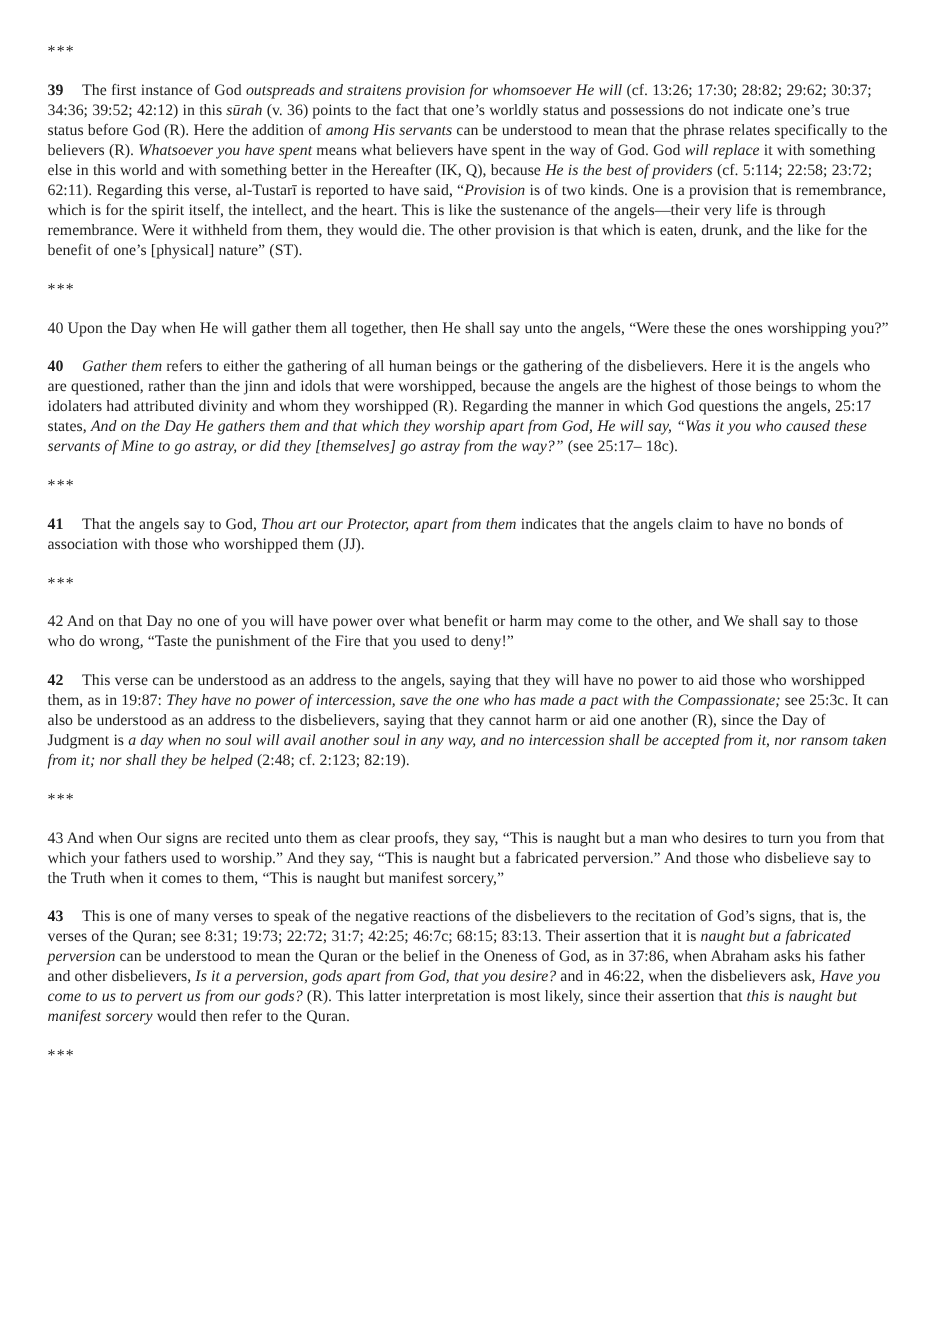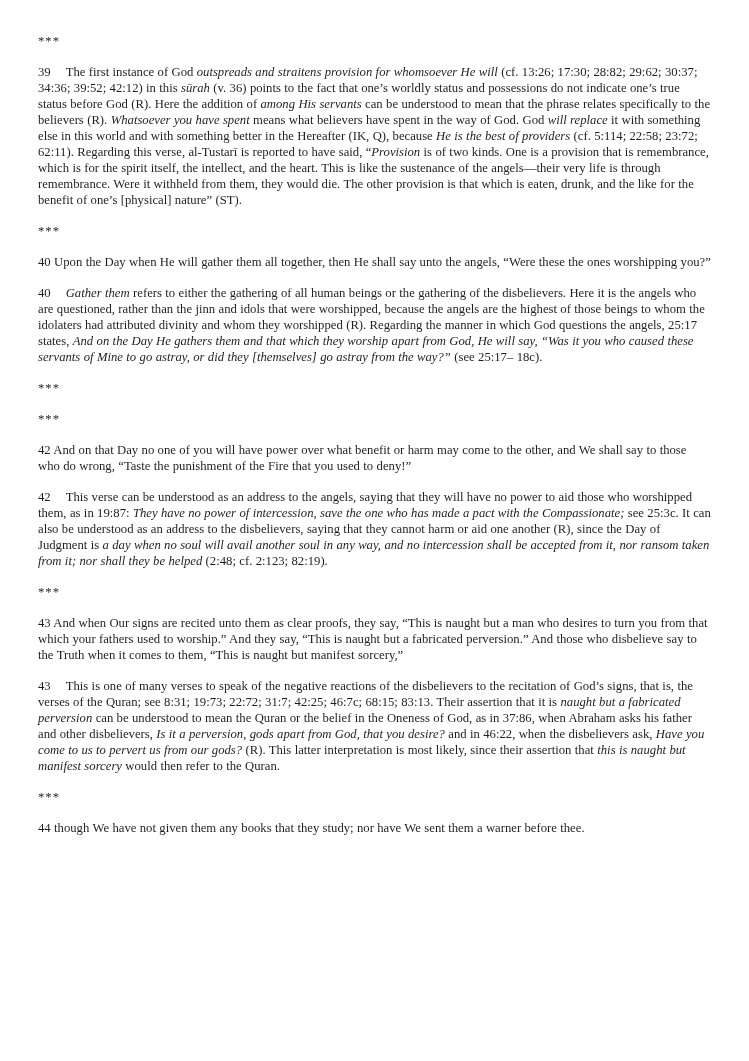--- a/index.html
+++ b/index.html
@@ -23,38 +23,39 @@
     font-size: 12.7px;
     line-height: 16px;
     text-align: left;
     word-spacing: 0.2px;
   }
   .page p.sep {
     letter-spacing: 1px;
   }
   .cnum {
     padding-right: 15px;
+    font-weight: bold;
   }
   em {
     font-style: italic;
   }
 </style>
 </head>
 <body>
 
 <main class="page">
   <div id="content">
       <p class="sep">***</p>
       <p class="commentary"><span class="cnum">39</span><span>The first instance of God </span><em>outspreads and straitens provision for whomsoever He will</em><span> (cf. 13:26; 17:30; 28:82; 29:62; 30:37; 34:36; 39:52; 42:12) in this </span><em>sūrah</em><span> (v. 36) points to the fact that one’s worldly status and possessions do not indicate one’s true status before God (R). Here the addition of </span><em>among His servants</em><span> can be understood to mean that the phrase relates specifically to the believers (R). </span><em>Whatsoever you have spent</em><span> means what believers have spent in the way of God. God </span><em>will replace</em><span> it with something else in this world and with something better in the Hereafter (IK, Q), because </span><em>He is the best of providers</em><span> (cf. 5:114; 22:58; 23:72; 62:11). Regarding this verse, al-Tustarī is reported to have said, “</span><em>Provision</em><span> is of two kinds. One is a provision that is remembrance, which is for the spirit itself, the intellect, and the heart. This is like the sustenance of the angels—their very life is through remembrance. Were it withheld from them, they would die. The other provision is that which is eaten, drunk, and the like for the benefit of one’s [physical] nature” (ST).</span></p>
       <p class="sep">***</p>
       <p class="verse"><span>40 Upon the Day when He will gather them all together, then He shall say unto the angels, “Were these the ones worshipping you?”</span></p>
       <p class="commentary"><span class="cnum">40</span><em>Gather them</em><span> refers to either the gathering of all human beings or the gathering of the disbelievers. Here it is the angels who are questioned, rather than the jinn and idols that were worshipped, because the angels are the highest of those beings to whom the idolaters had attributed divinity and whom they worshipped (R). Regarding the manner in which God questions the angels, 25:17 states, </span><em>And on the Day He gathers them and that which they worship apart from God, He will say, “Was it you who caused these servants of Mine to go astray, or did they [themselves] go astray from the way?”</em><span> (see 25:17– 18c).</span></p>
       <p class="sep">***</p>
+      <p class="commentary"><span class="cnum">41</span><span>That the angels say to God, </span><em>Thou art our Protector, apart from them</em><span> indicates that the angels claim to have no bonds of association with those who worshipped them (JJ).</span></p>
       <p class="sep">***</p>
       <p class="verse"><span>42 And on that Day no one of you will have power over what benefit or harm may come to the other, and We shall say to those who do wrong, “Taste the punishment of the Fire that you used to deny!”</span></p>
       <p class="commentary"><span class="cnum">42</span><span>This verse can be understood as an address to the angels, saying that they will have no power to aid those who worshipped them, as in 19:87: </span><em>They have no power of intercession, save the one who has made a pact with the Compassionate;</em><span> see 25:3c. It can also be understood as an address to the disbelievers, saying that they cannot harm or aid one another (R), since the Day of Judgment is </span><em>a day when no soul will avail another soul in any way, and no intercession shall be accepted from it, nor ransom taken from it; nor shall they be helped</em><span> (2:48; cf. 2:123; 82:19).</span></p>
       <p class="sep">***</p>
       <p class="verse"><span>43 And when Our signs are recited unto them as clear proofs, they say, “This is naught but a man who desires to turn you from that which your fathers used to worship.” And they say, “This is naught but a fabricated perversion.” And those who disbelieve say to the Truth when it comes to them, “This is naught but manifest sorcery,”</span></p>
       <p class="commentary"><span class="cnum">43</span><span>This is one of many verses to speak of the negative reactions of the disbelievers to the recitation of God’s signs, that is, the verses of the Quran; see 8:31; 19:73; 22:72; 31:7; 42:25; 46:7c; 68:15; 83:13. Their assertion that it is </span><em>naught but a fabricated perversion</em><span> can be understood to mean the Quran or the belief in the Oneness of God, as in 37:86, when Abraham asks his father and other disbelievers, </span><em>Is it a perversion, gods apart from God, that you desire?</em><span> and in 46:22, when the disbelievers ask, </span><em>Have you come to us to pervert us from our gods?</em><span> (R). This latter interpretation is most likely, since their assertion that </span><em>this is naught but manifest sorcery</em><span> would then refer to the Quran.</span></p>
       <p class="sep">***</p>
-      <p class="verse"><span>44 though We have not given them any books that they study; nor have We sent them a warner before thee.</span></p>
     </div>
 </main>
 
 </body></html>

